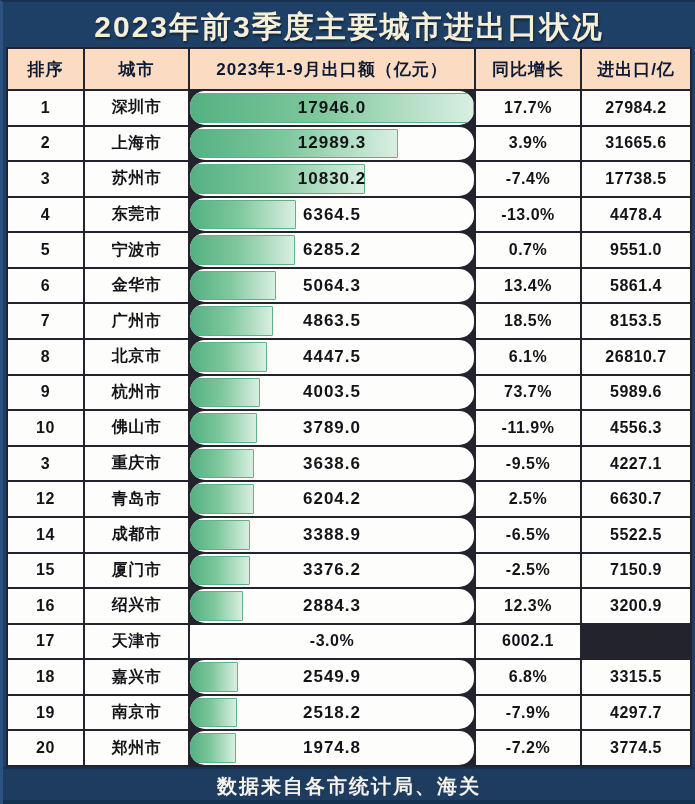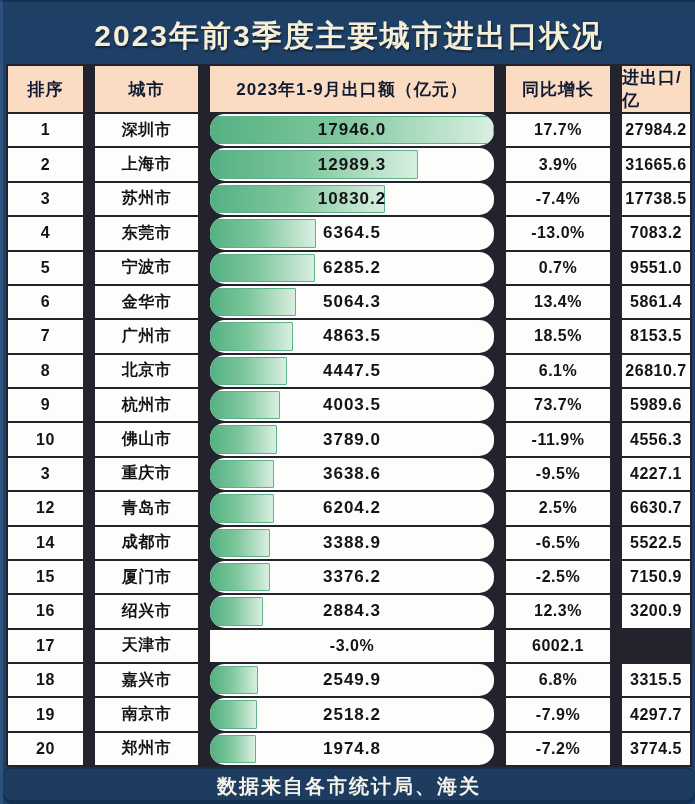--- a/index.html
+++ b/index.html
@@ -10,42 +10,42 @@
     overflow: hidden;
   }
   .page {
     width: 695px; height: 804px;
     display: flex; flex-direction: column;
     background: #1e4066;
     border-left: 3px solid #2c5380;
     border-top: 2px solid #16304d;
   }
   .title-bar {
-    height: 62px;
+    height: 45px;
     display: flex; align-items: center; justify-content: center;
     color: #f6efd8;
     font-size: 30px;
     font-weight: bold;
     letter-spacing: 2px;
     text-shadow: 1px 2px 2px rgba(0,0,0,0.45);
     flex: 0 0 auto;
     padding-top: 6px;
   }
   .table-wrap {
     flex: 1 1 auto;
     margin: 0 3px;
     background: #23232d;
     border: 2px solid #23232d;
     display: flex; flex-direction: column;
     gap: 2px;
   }
   .trow {
     display: grid;
     grid-template-columns: 75px 103px 284px 104px 1fr;
-    gap: 12px;
+    gap: 2px;
     flex: 1 1 auto;
   }
   .trow.header { flex: 0 0 40px; }
   .cell {
     background: #fdfdfc;
     display: flex; align-items: center; justify-content: center;
     font-weight: bold;
     font-size: 16px;
     color: #141418;
     letter-spacing: 0.5px;
@@ -78,21 +78,20 @@
   .footer-bar {
     flex: 0 0 37px;
     display: flex; align-items: center; justify-content: center;
     color: #f5f2ea;
     font-size: 20px;
     font-weight: bold;
     letter-spacing: 2px;
     background: #1d3c60;
     border-top: 2px solid #16304d;
     box-shadow: inset 0 -4px 0 #123050;
-    border-radius: 9px;
   }
 </style>
 </head>
 <body>
 
 <div class="page">
   <div class="title-bar">2023年前3季度主要城市进出口状况</div>
 
   <div class="table-wrap">
     <div class="trow header">
@@ -137,21 +136,21 @@
   </div>
 
   <div class="trow">
     <div class="cell">4</div>
     <div class="cell">东莞市</div>
     <div class="cell bar-cell">
       <div class="bar" style="width: 37.4%;"></div>
       <div class="bar-val">6364.5</div>
     </div>
     <div class="cell">-13.0%</div>
-    <div class="cell">7083.2</div>
+    <div class="cell">4478.4</div>
   </div>
 
   <div class="trow">
     <div class="cell">5</div>
     <div class="cell">宁波市</div>
     <div class="cell bar-cell">
       <div class="bar" style="width: 37%;"></div>
       <div class="bar-val">6285.2</div>
     </div>
     <div class="cell">0.7%</div>

